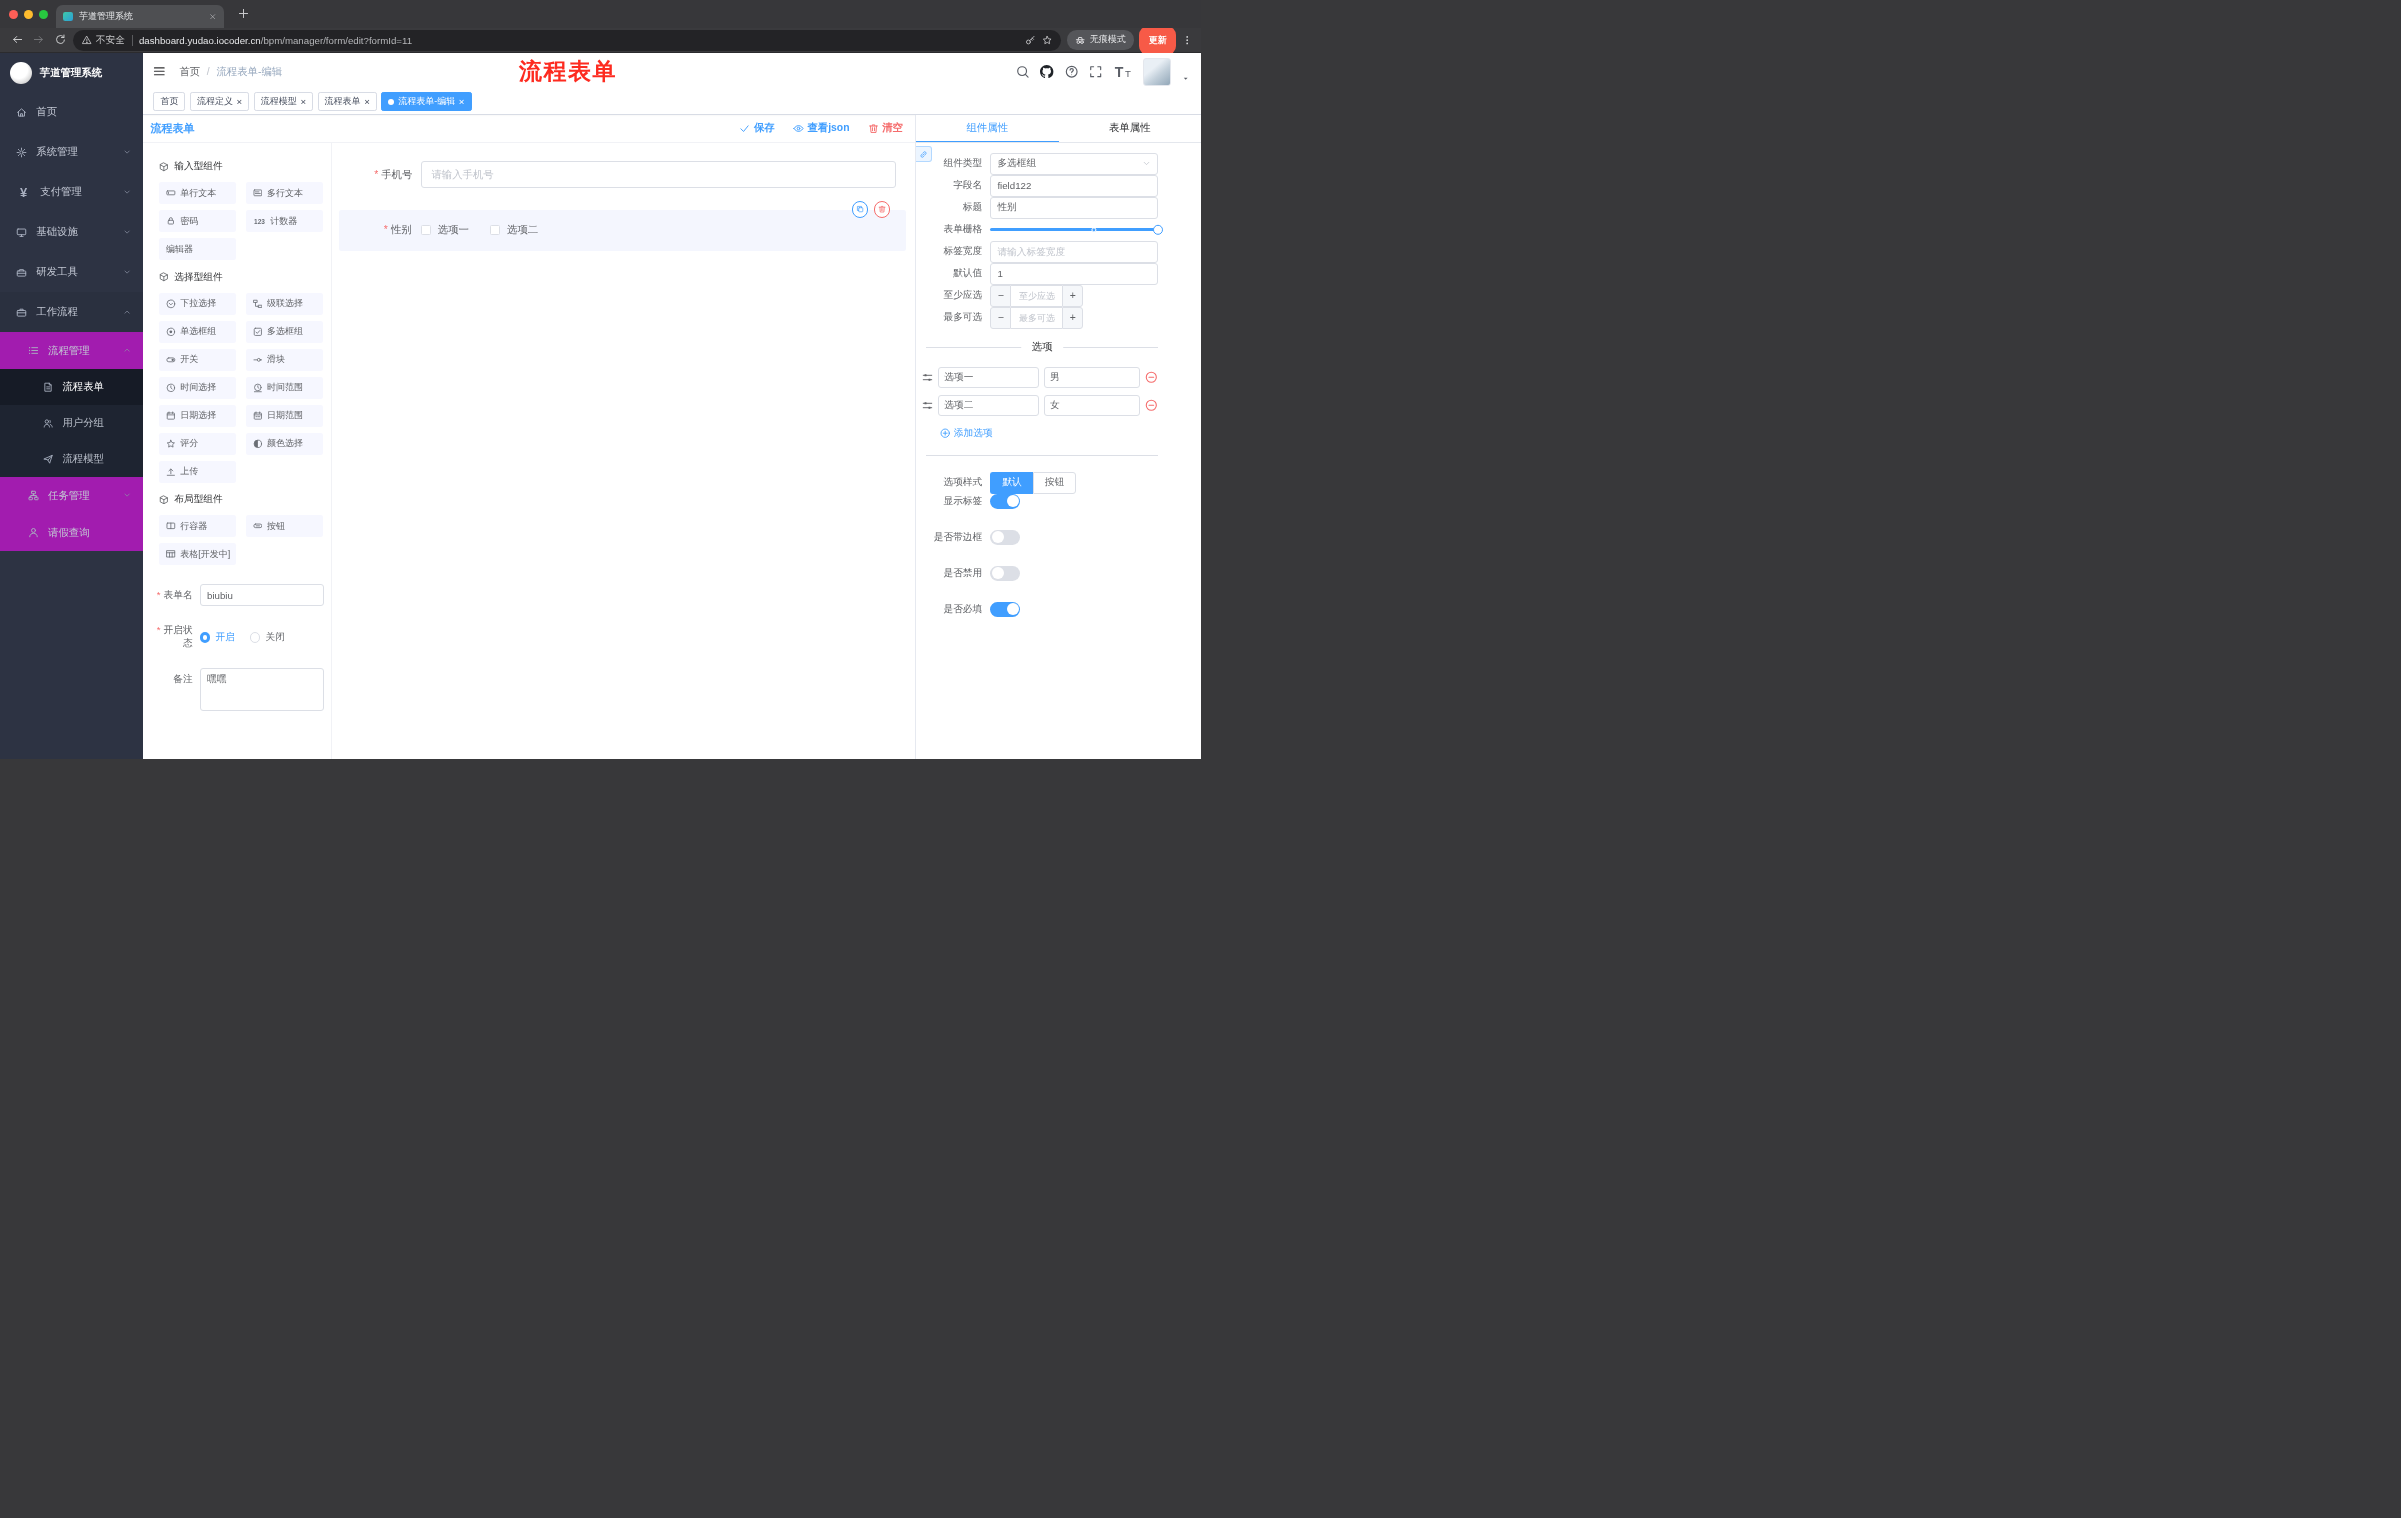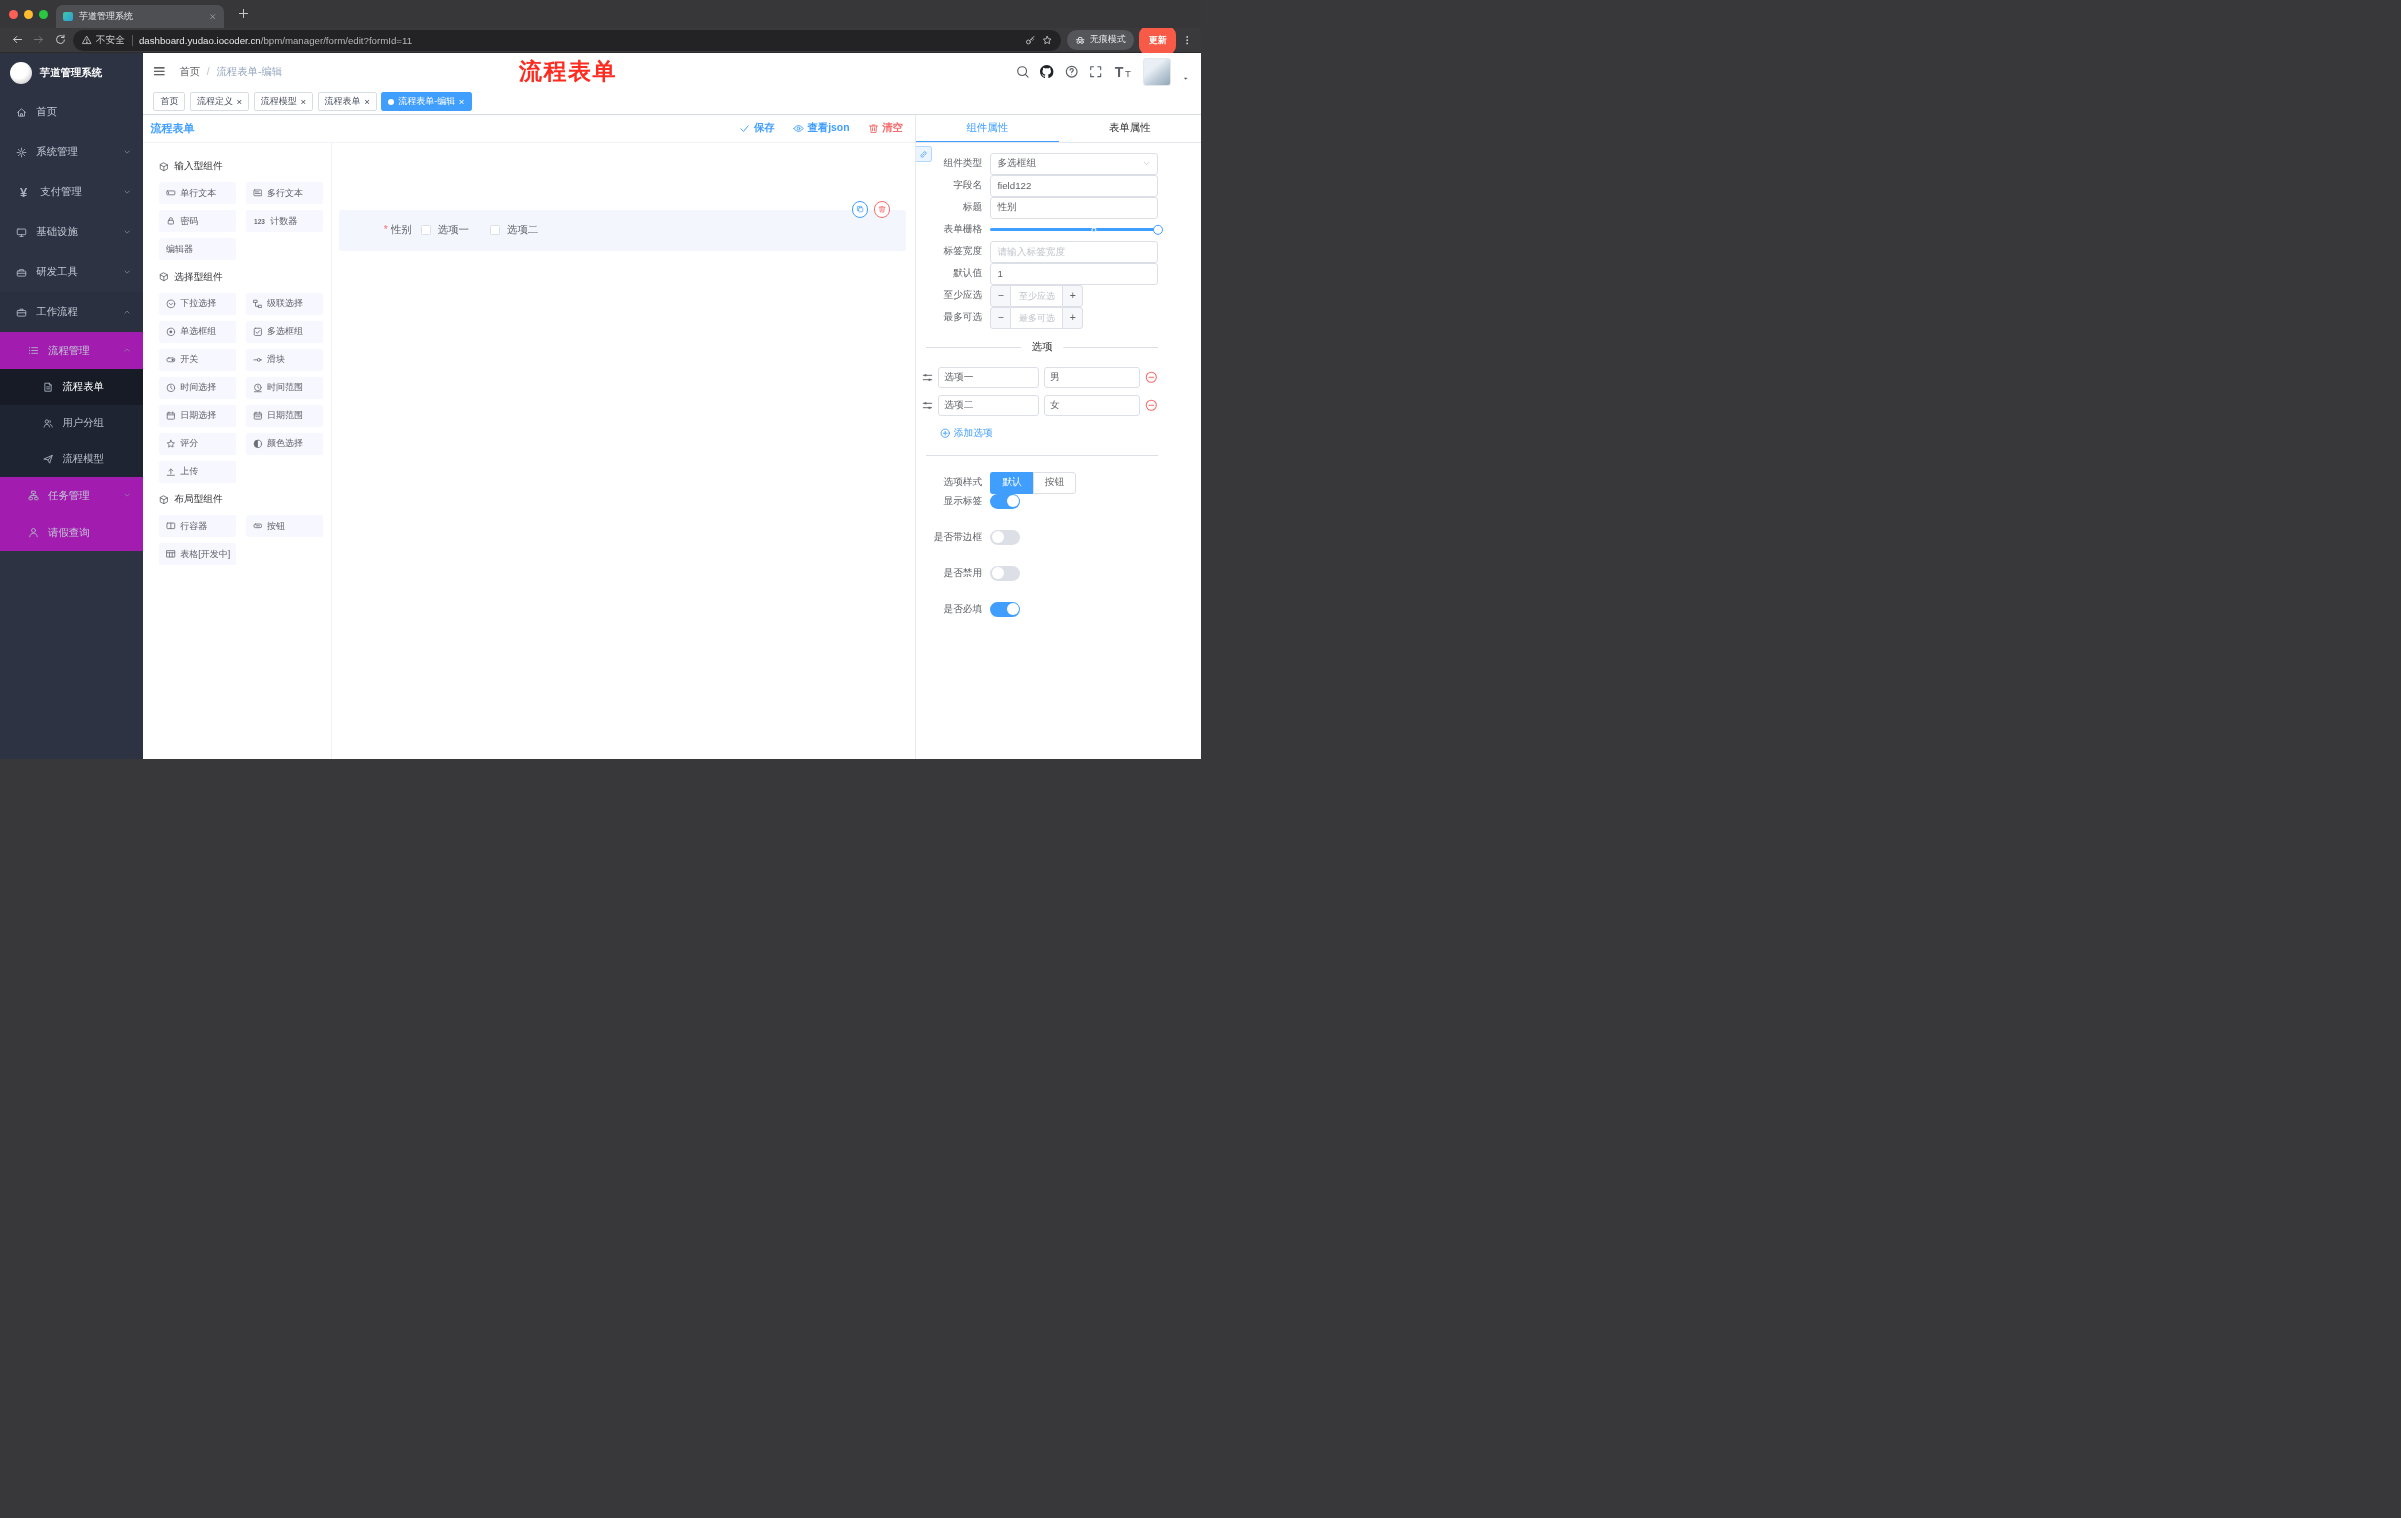--- a/index.html
+++ b/index.html
@@ -738,23 +738,48 @@
                     <span class="pi">
                       <svg viewBox="0 0 14 14" width="1em" height="1em" fill="none" stroke="currentColor" stroke-width="1.2" stroke-linecap="round" stroke-linejoin="round" style="display:block">
                         <rect x="1.4" y="2.4" width="11.2" height="9.2"></rect>
                         <path d="M1.4 5.4h11.2M5.1 5.4v6.2M8.9 5.4v6.2"></path>
                       </svg>
                     </span>
                     <span>表格[开发中]</span>
                   </div>
               </div>
 
+              <div class="lf">
+                <div class="lf-row">
+                  <span class="lf-label req">表单名</span>
+                  <input class="lf-input" value="biubiu" style="">
+                </div>
+                <div class="lf-row">
+                  <span class="lf-label req">开启状态</span>
+                  <div class="radio sel">
+                    <span class="r-dot"></span>
+                    <span class="r-lbl">开启</span>
+                  </div>
+                  <div class="radio">
+                    <span class="r-dot"></span>
+                    <span>关闭</span>
+                  </div>
+                </div>
+                <div class="lf-row top">
+                  <span class="lf-label" style="padding-top:4.5px">备注</span>
+                  <textarea class="lf-ta" style="">嘿嘿</textarea>
+                </div>
+              </div>
             </div>
 
             <div class="canvas">
+              <div class="c-row">
+                <span class="c-label req">手机号</span>
+                <input class="c-input" placeholder="请输入手机号" style="">
+              </div>
               <div class="c-active">
                 <span class="act-btn act-copy">
                     <svg viewBox="0 0 14 14" width="1em" height="1em" fill="none" stroke="currentColor" stroke-width="1.2" stroke-linecap="round" stroke-linejoin="round" style="display:block">
                       <rect x="4.6" y="4.6" width="7" height="7" rx="1"></rect>
                       <path d="M9.4 4.6V2.4H2.4v7h2.2"></path>
                     </svg>
                   </span>
                 <span class="act-btn act-del">
                     <svg viewBox="0 0 14 14" width="1em" height="1em" fill="none" stroke="currentColor" stroke-width="1.2" stroke-linecap="round" stroke-linejoin="round" style="display:block">
                       <path d="M2 3.8h10M5.4 3.8V2.4h3.2v1.4"></path>

